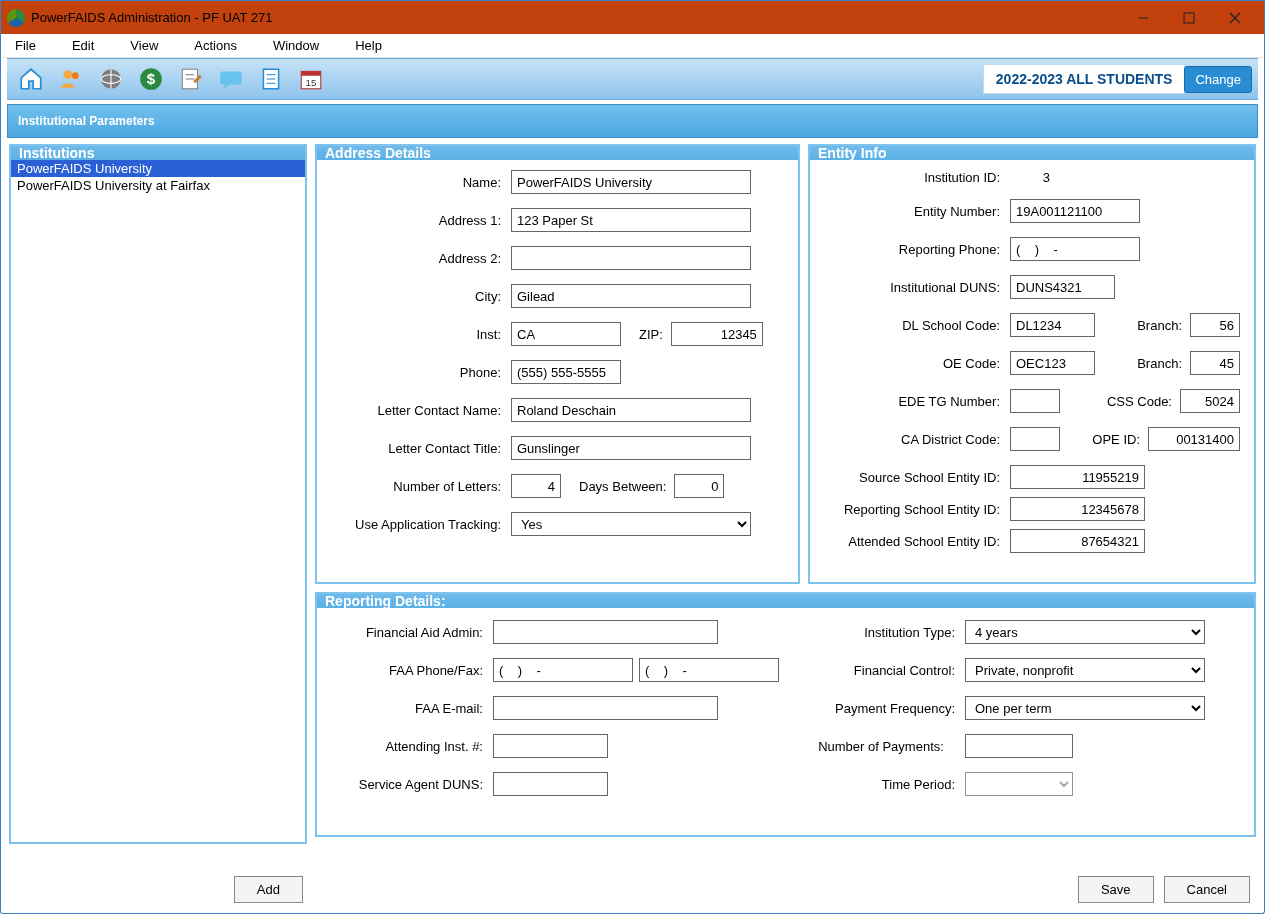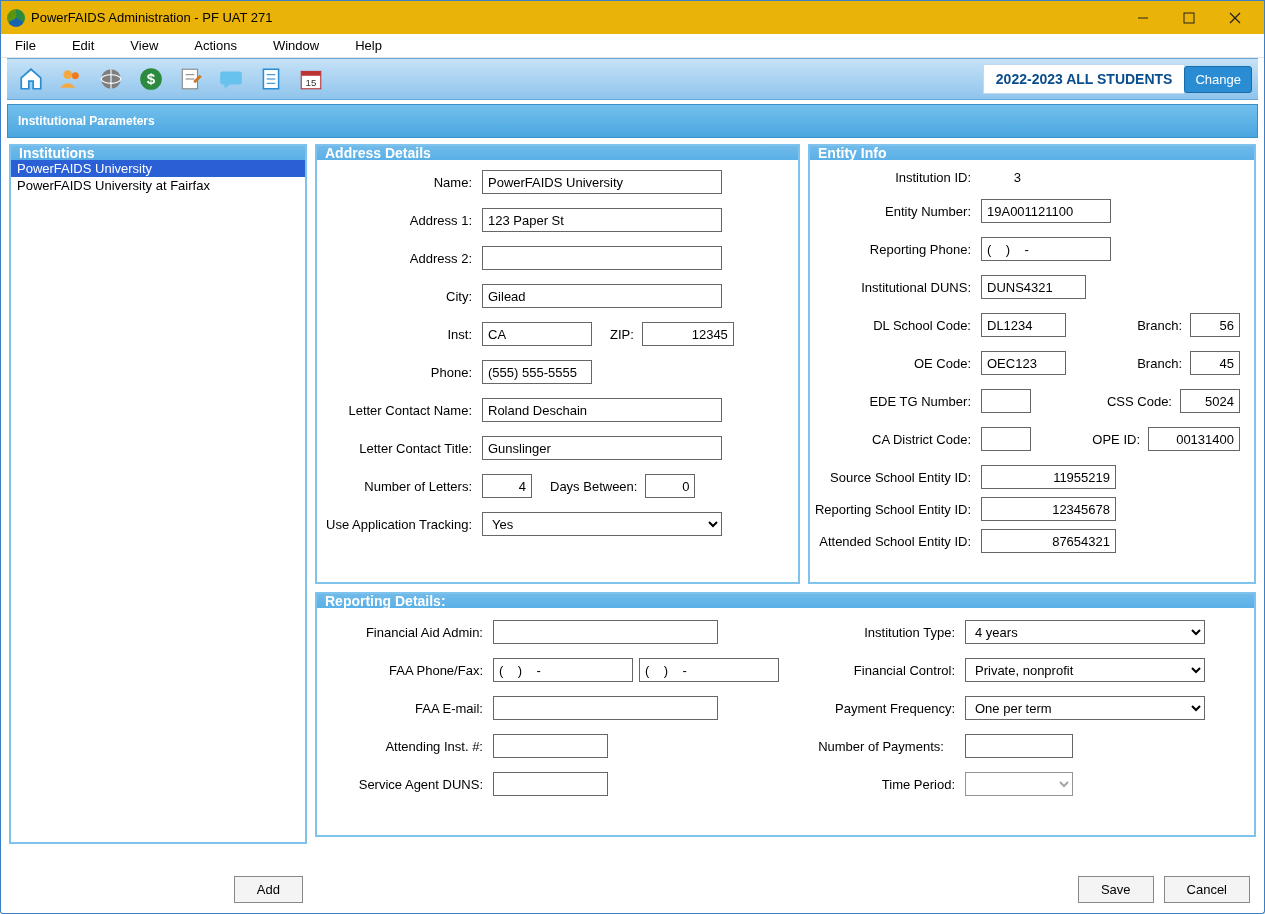--- a/index.html
+++ b/index.html
@@ -14,21 +14,21 @@
   border-top: none;
   border-radius: 0 0 3px 3px;
   position: relative;
 }
 .titlebar {
   height: 34px;
   display: flex;
   align-items: center;
   padding: 0 6px;
   border-top: 1px solid #3b7fc4;
-  background: #eab308;
+  background: #c2410c;
 }
 .titlebar .app-icon {
   width: 18px; height: 18px;
   margin-right: 6px;
   border-radius: 50%;
   background: conic-gradient(#2b8a3e 0 33%, #1864ab 33% 66%, #5c940d 66% 100%);
 }
 .titlebar .title-text { font-size: 13px; }
 .titlebar .win-controls { margin-left: auto; display: flex; }
 .titlebar .win-btn {
@@ -124,21 +124,21 @@
   padding: 0 8px;
   font-size: 14px;
 }
 .institutions-list { flex: 1; font-size: 13px; }
 .list-row { padding: 1px 6px; }
 .list-row.selected { background: #2a5fd6; color: #fff; }
 .row-top { display: flex; gap: 8px; height: 440px; }
 .address-panel { flex: 1; }
 .entity-panel { width: 448px; }
 .reporting-panel { height: 245px; }
-.form-body { padding: 10px 14px 6px 1px; flex: 1; border-radius: 13px; }
+.form-body { padding: 10px 14px 6px 30px; flex: 1; border-radius: 13px; }
 .frow { display: flex; align-items: center; margin-bottom: 14px; }
 .flabel { text-align: right; padding-right: 10px; font-size: 13px; }
 .lab-160 { width: 164px; }
 .lab-170 { width: 170px; }
 input[type=text], select.sel {
   font-family: inherit;
   font-size: 13px;
   padding: 3px 5px;
   border: 1px solid #666;
   background: #fff;

